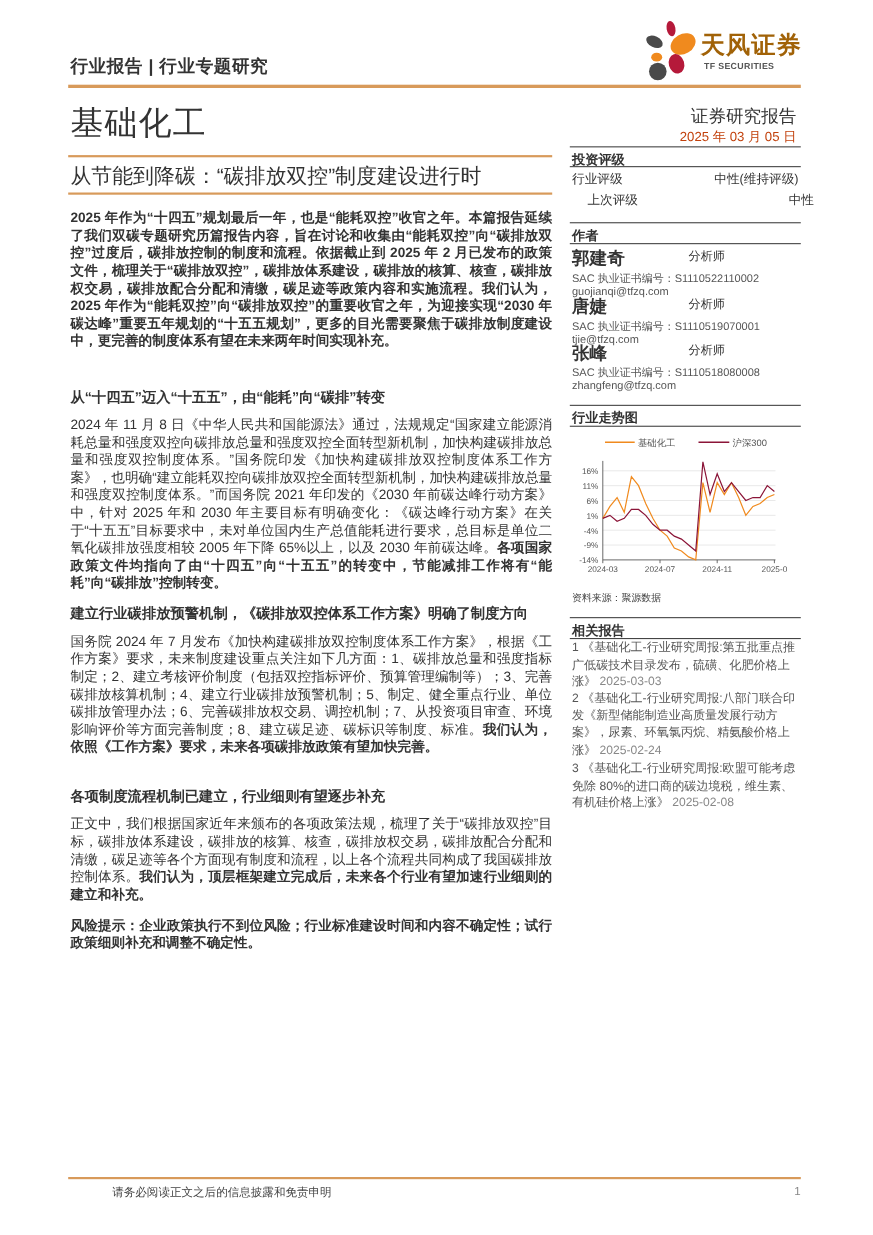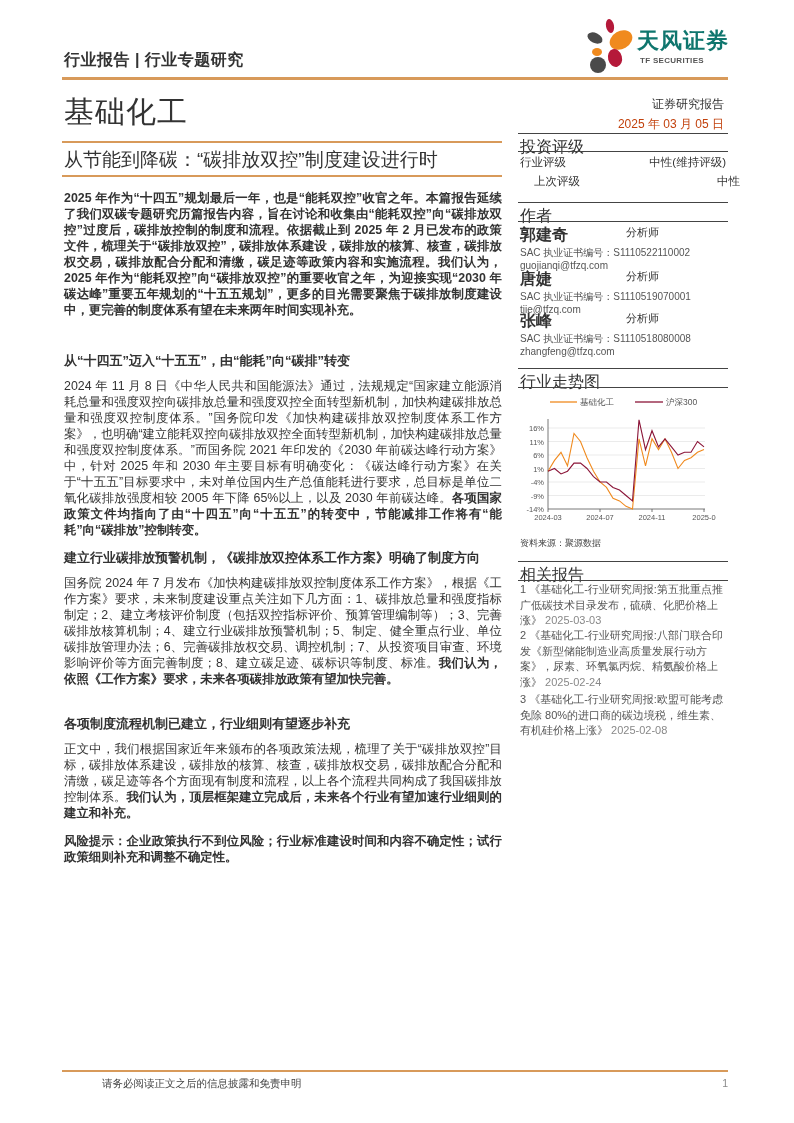--- a/index.html
+++ b/index.html
@@ -1,34 +1,34 @@
 <!DOCTYPE html>
 <html><head>
 <meta charset="utf-8">
 <style>
   html, body { margin:0; padding:0; background:#fff; }
   body { width:794px; height:1123px; position:relative; font-family:"Liberation Sans","DejaVu Sans",sans-serif; color:#333; overflow:hidden; }
   .abs { position:absolute; }
   .hdr-cat { left:64px; top:50px; font-size:16px; color:#333; font-weight:bold; letter-spacing:0.5px; }
-  .logo-cn { left:637px; top:26px; font-size:22px; font-weight:bold; color:#0f766e; letter-spacing:1px; }
+  .logo-cn { left:637px; top:26px; font-size:22px; font-weight:bold; color:#a16207; letter-spacing:1px; }
   .logo-en { left:640px; top:56px; font-size:8px; font-weight:bold; color:#555; letter-spacing:0.3px; }
   .rule-top { left:62px; top:77px; width:666px; height:3px; background:#D89A5A; }
   .sector { left:64px; top:92px; font-size:30px; color:#333; letter-spacing:1px; }
-  .rt-type { right:70px; top:96px; font-size:12px; color:#333; }
+  .rt-type { right:70px; top:96px; font-size:16px; color:#333; }
   .rt-date { right:70px; top:116px; font-size:12px; color:#c2410c; }
   .rt-rule { left:518px; top:133px; width:210px; height:1px; background:#444; }
   .title-rule1 { left:62px; top:141px; width:440px; height:2px; background:#D89A5A; }
   .title { left:64px; top:147px; font-size:19px; color:#333; }
   .title-rule2 { left:62px; top:175px; width:440px; height:2px; background:#D89A5A; }
   .para { left:64px; width:438px; font-size:12.4px; line-height:16px; text-align:justify; color:#333; }
   .para b { font-weight:bold; }
   .summary { top:190px; font-weight:bold; }
   .h2 { left:64px; font-size:13px; font-weight:bold; color:#333; }
   .side { left:520px; width:206px; font-size:11.5px; color:#333; }
-  .side-head { font-weight:normal; font-size:16px; }
+  .side-head { font-weight:bold; font-size:12px; }
   .hline { position:absolute; left:518px; width:210px; height:1px; background:#444; }
   .row { position:absolute; left:520px; width:206px; font-size:11.5px; }
   .row .r { position:absolute; right:0; top:0; }
   .author-name { font-size:16px; font-weight:bold; }
   .author-role { position:absolute; left:106px; top:0; font-size:11px; }
   .author-sac { font-size:10px; color:#555; }
   .author-mail { font-size:10px; color:#555; }
   .src { left:520px; top:537px; font-size:9px; color:#444; }
   .rel { left:520px; width:206px; font-size:11px; line-height:15.5px; color:#555; }
   .rel .d { color:#888; }

